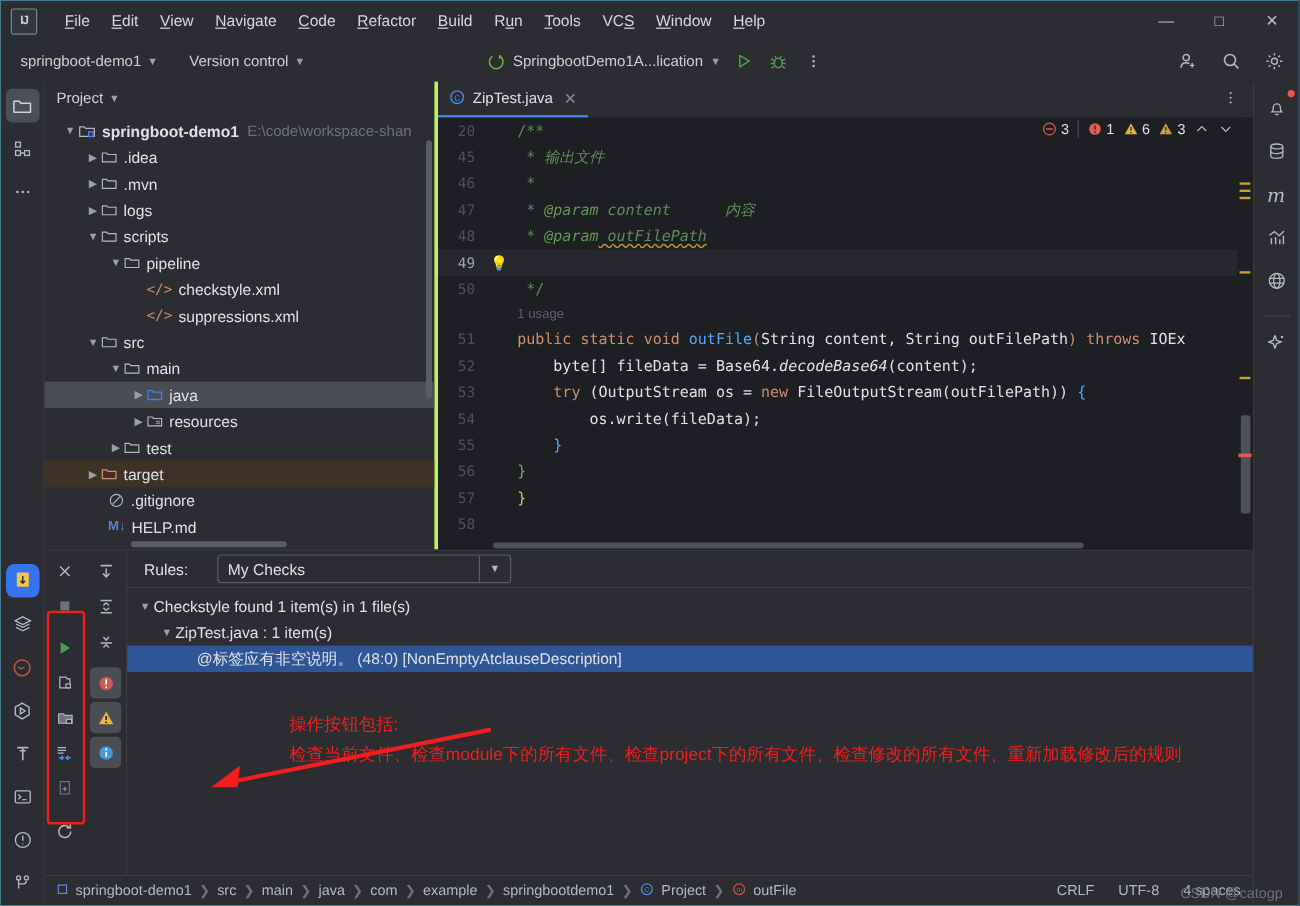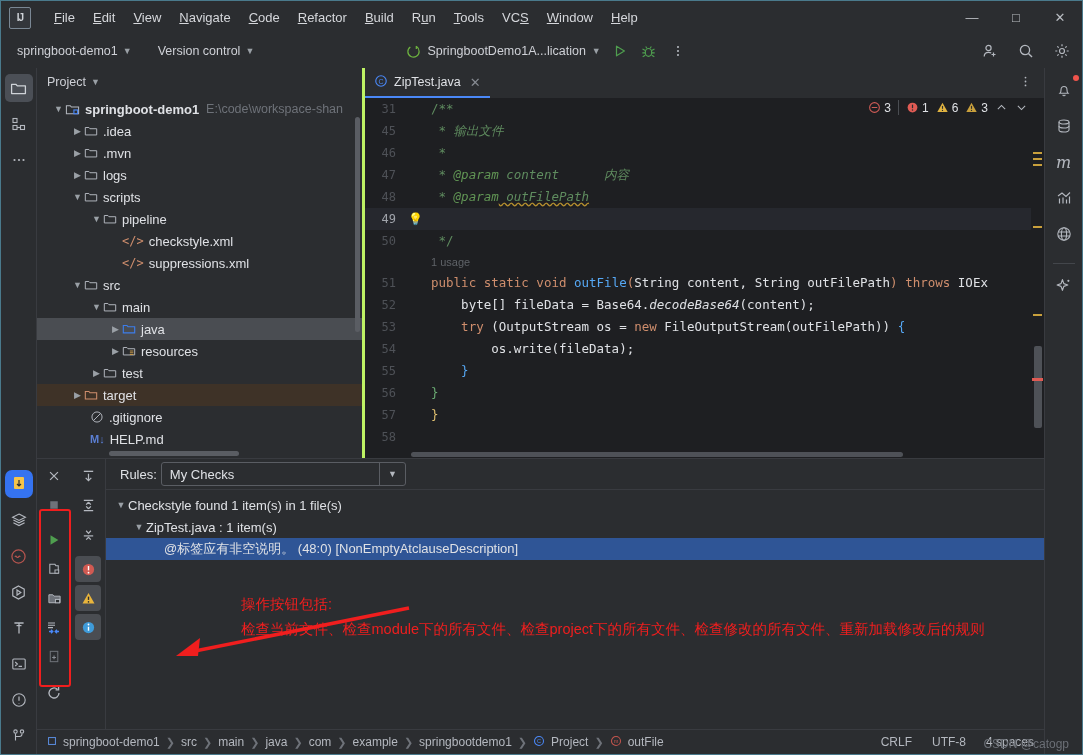--- a/index.html
+++ b/index.html
@@ -129,21 +129,21 @@
                padding-right:14px; color:#b4b8bf; }
   .cs-body { flex:1 1 auto; display:flex; min-height:0; }
   .cs-tools { width:68px; flex:0 0 68px; display:flex; padding-top:4px; }
   .tcol { width:34px; display:flex; flex-direction:column; align-items:center; gap:3px;}
   .tbtn { width:26px; height:26px; display:flex; align-items:center;
           justify-content:center; color:#b4b8bf; }
   .redbox { position:absolute; border:2px solid #f01e1e; border-radius:3px; }
   .cs-main { flex:1 1 auto; display:flex; flex-direction:column; min-width:0;
              border-left:1px solid #393b40; }
   .rules-row { height:30px; flex:0 0 30px; display:flex; align-items:center;
-               gap:4px; padding:0 0 0 14px; }
+               gap:24px; padding:0 0 0 14px; }
   .rules-lbl { font-size:13px; color:#dfe1e5; }
   .combo { width:245px; height:24px; background:#2b2d30; border:1px solid #5a5d63;
            border-radius:3px; display:flex; align-items:center;
            padding-left:8px; font-size:13px; color:#dfe1e5; }
   .combo .cb { margin-left:auto; width:26px; height:22px; border-left:1px solid #5a5d63;
                display:flex; align-items:center; justify-content:center;
                color:#b4b8bf; font-size:9px; }
   .cs-list { flex:1 1 auto; border-top:1px solid #393b40; position:relative;
              padding-top:4px; min-height:0; }
   .lrow { height:22px; display:flex; align-items:center; font-size:13px;
@@ -523,21 +523,21 @@
                   <circle cx="8" cy="8" r="1.1" fill="#b4b8bf"></circle>
                   <circle cx="8" cy="12.8" r="1.1" fill="#b4b8bf"></circle>
               </svg>
             </div>
           </div>
 
           <div class="code-wrap">
             <div class="codearea">
 
               <div class="cline">
-                <span class="gut">31</span>
+                <span class="gut">20</span>
                 <span class="bulb"></span>
                 <span class="ctext cm">/**</span>
               </div>
               <div class="cline">
                 <span class="gut">45</span>
                 <span class="bulb"></span>
                 <span class="ctext cm ital"> * 输出文件</span>
               </div>
               <div class="cline">
                 <span class="gut">46</span>

